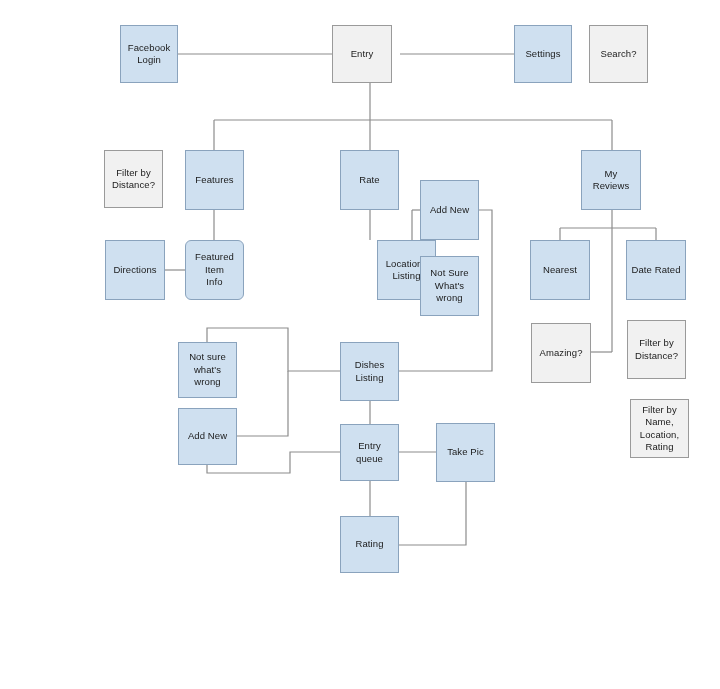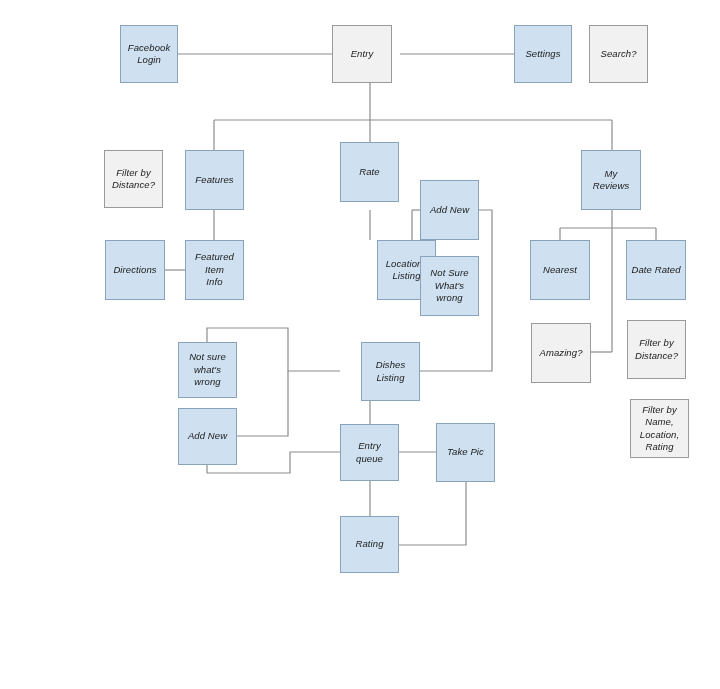--- a/index.html
+++ b/index.html
@@ -9,21 +9,20 @@
   }
   body {
     font-family: "Liberation Sans", sans-serif;
   }
   #canvas {
     position: relative;
     width: 720px;
     height: 689px;
     background: #ffffff;
     overflow: hidden;
-    font-style: italic;
   }
   svg.edges {
     position: absolute;
     left: 0;
     top: 0;
     width: 720px;
     height: 689px;
     pointer-events: none;
   }
   svg.edges path, svg.edges line {
@@ -96,40 +95,40 @@
     </svg>
   <div id="node-layer">
       <div class="node blue" style="left: 120px; top: 25px; width: 58px; height: 58px;"><span>Facebook
 Login</span></div>
       <div class="node grey" style="left: 332px; top: 25px; width: 60px; height: 58px;"><span>Entry</span></div>
       <div class="node blue" style="left: 514px; top: 25px; width: 58px; height: 58px; text-align: right;"><span>Settings</span></div>
       <div class="node grey" style="left: 589px; top: 25px; width: 59px; height: 58px;"><span>Search?</span></div>
       <div class="node grey" style="left: 104px; top: 150px; width: 59px; height: 58px;"><span>Filter by
 Distance?</span></div>
       <div class="node blue" style="left: 185px; top: 150px; width: 59px; height: 60px;"><span>Features</span></div>
-      <div class="node blue" style="left: 340px; top: 142px; width: 59px; height: 60px; justify-content: center;"><span>Rate</span></div>
+      <div class="node blue" style="left: 340px; top: 150px; width: 59px; height: 60px; justify-content: center;"><span>Rate</span></div>
       <div class="node blue" style="left: 581px; top: 150px; width: 60px; height: 60px;"><span>My Reviews</span></div>
       <div class="node blue" style="left: 420px; top: 180px; width: 59px; height: 60px;"><span>Add New</span></div>
       <div class="node blue" style="left: 105px; top: 240px; width: 60px; height: 60px;"><span>Directions</span></div>
-      <div class="node blue" style="left: 185px; top: 240px; width: 59px; height: 60px;"><span>Featured
+      <div class="node blue" style="left: 185px; top: 240px; width: 59px; height: 60px; border-radius: 6px;"><span>Featured
 Item
 Info</span></div>
       <div class="node blue" style="left: 340px; top: 240px; width: 59px; height: 60px; margin-left: 37px;"><span>Locations
 Listing</span></div>
       <div class="node blue" style="left: 530px; top: 240px; width: 60px; height: 60px;"><span>Nearest</span></div>
       <div class="node blue" style="left: 626px; top: 240px; width: 60px; height: 60px;"><span>Date Rated</span></div>
       <div class="node blue" style="left: 420px; top: 256px; width: 59px; height: 60px;"><span>Not Sure
 What's
 wrong</span></div>
       <div class="node grey" style="left: 531px; top: 323px; width: 60px; height: 60px;"><span>Amazing?</span></div>
       <div class="node grey" style="left: 627px; top: 320px; width: 59px; height: 59px;"><span>Filter by
 Distance?</span></div>
       <div class="node blue" style="left: 178px; top: 342px; width: 59px; height: 56px;"><span>Not sure
 what's wrong</span></div>
-      <div class="node blue" style="left: 340px; top: 342px; width: 59px; height: 59px; margin-left: 21px;"><span>Dishes
+      <div class="node blue" style="left: 340px; top: 342px; width: 59px; height: 59px;"><span>Dishes
 Listing</span></div>
       <div class="node grey" style="left: 630px; top: 399px; width: 59px; height: 59px;"><span>Filter by
 Name,
 Location,
 Rating</span></div>
       <div class="node blue" style="left: 178px; top: 408px; width: 59px; height: 57px;"><span>Add New</span></div>
       <div class="node blue" style="left: 340px; top: 424px; width: 59px; height: 57px;"><span>Entry queue</span></div>
       <div class="node blue" style="left: 436px; top: 423px; width: 59px; height: 59px;"><span>Take Pic</span></div>
       <div class="node blue" style="left: 340px; top: 516px; width: 59px; height: 57px;"><span>Rating</span></div>
     </div>

